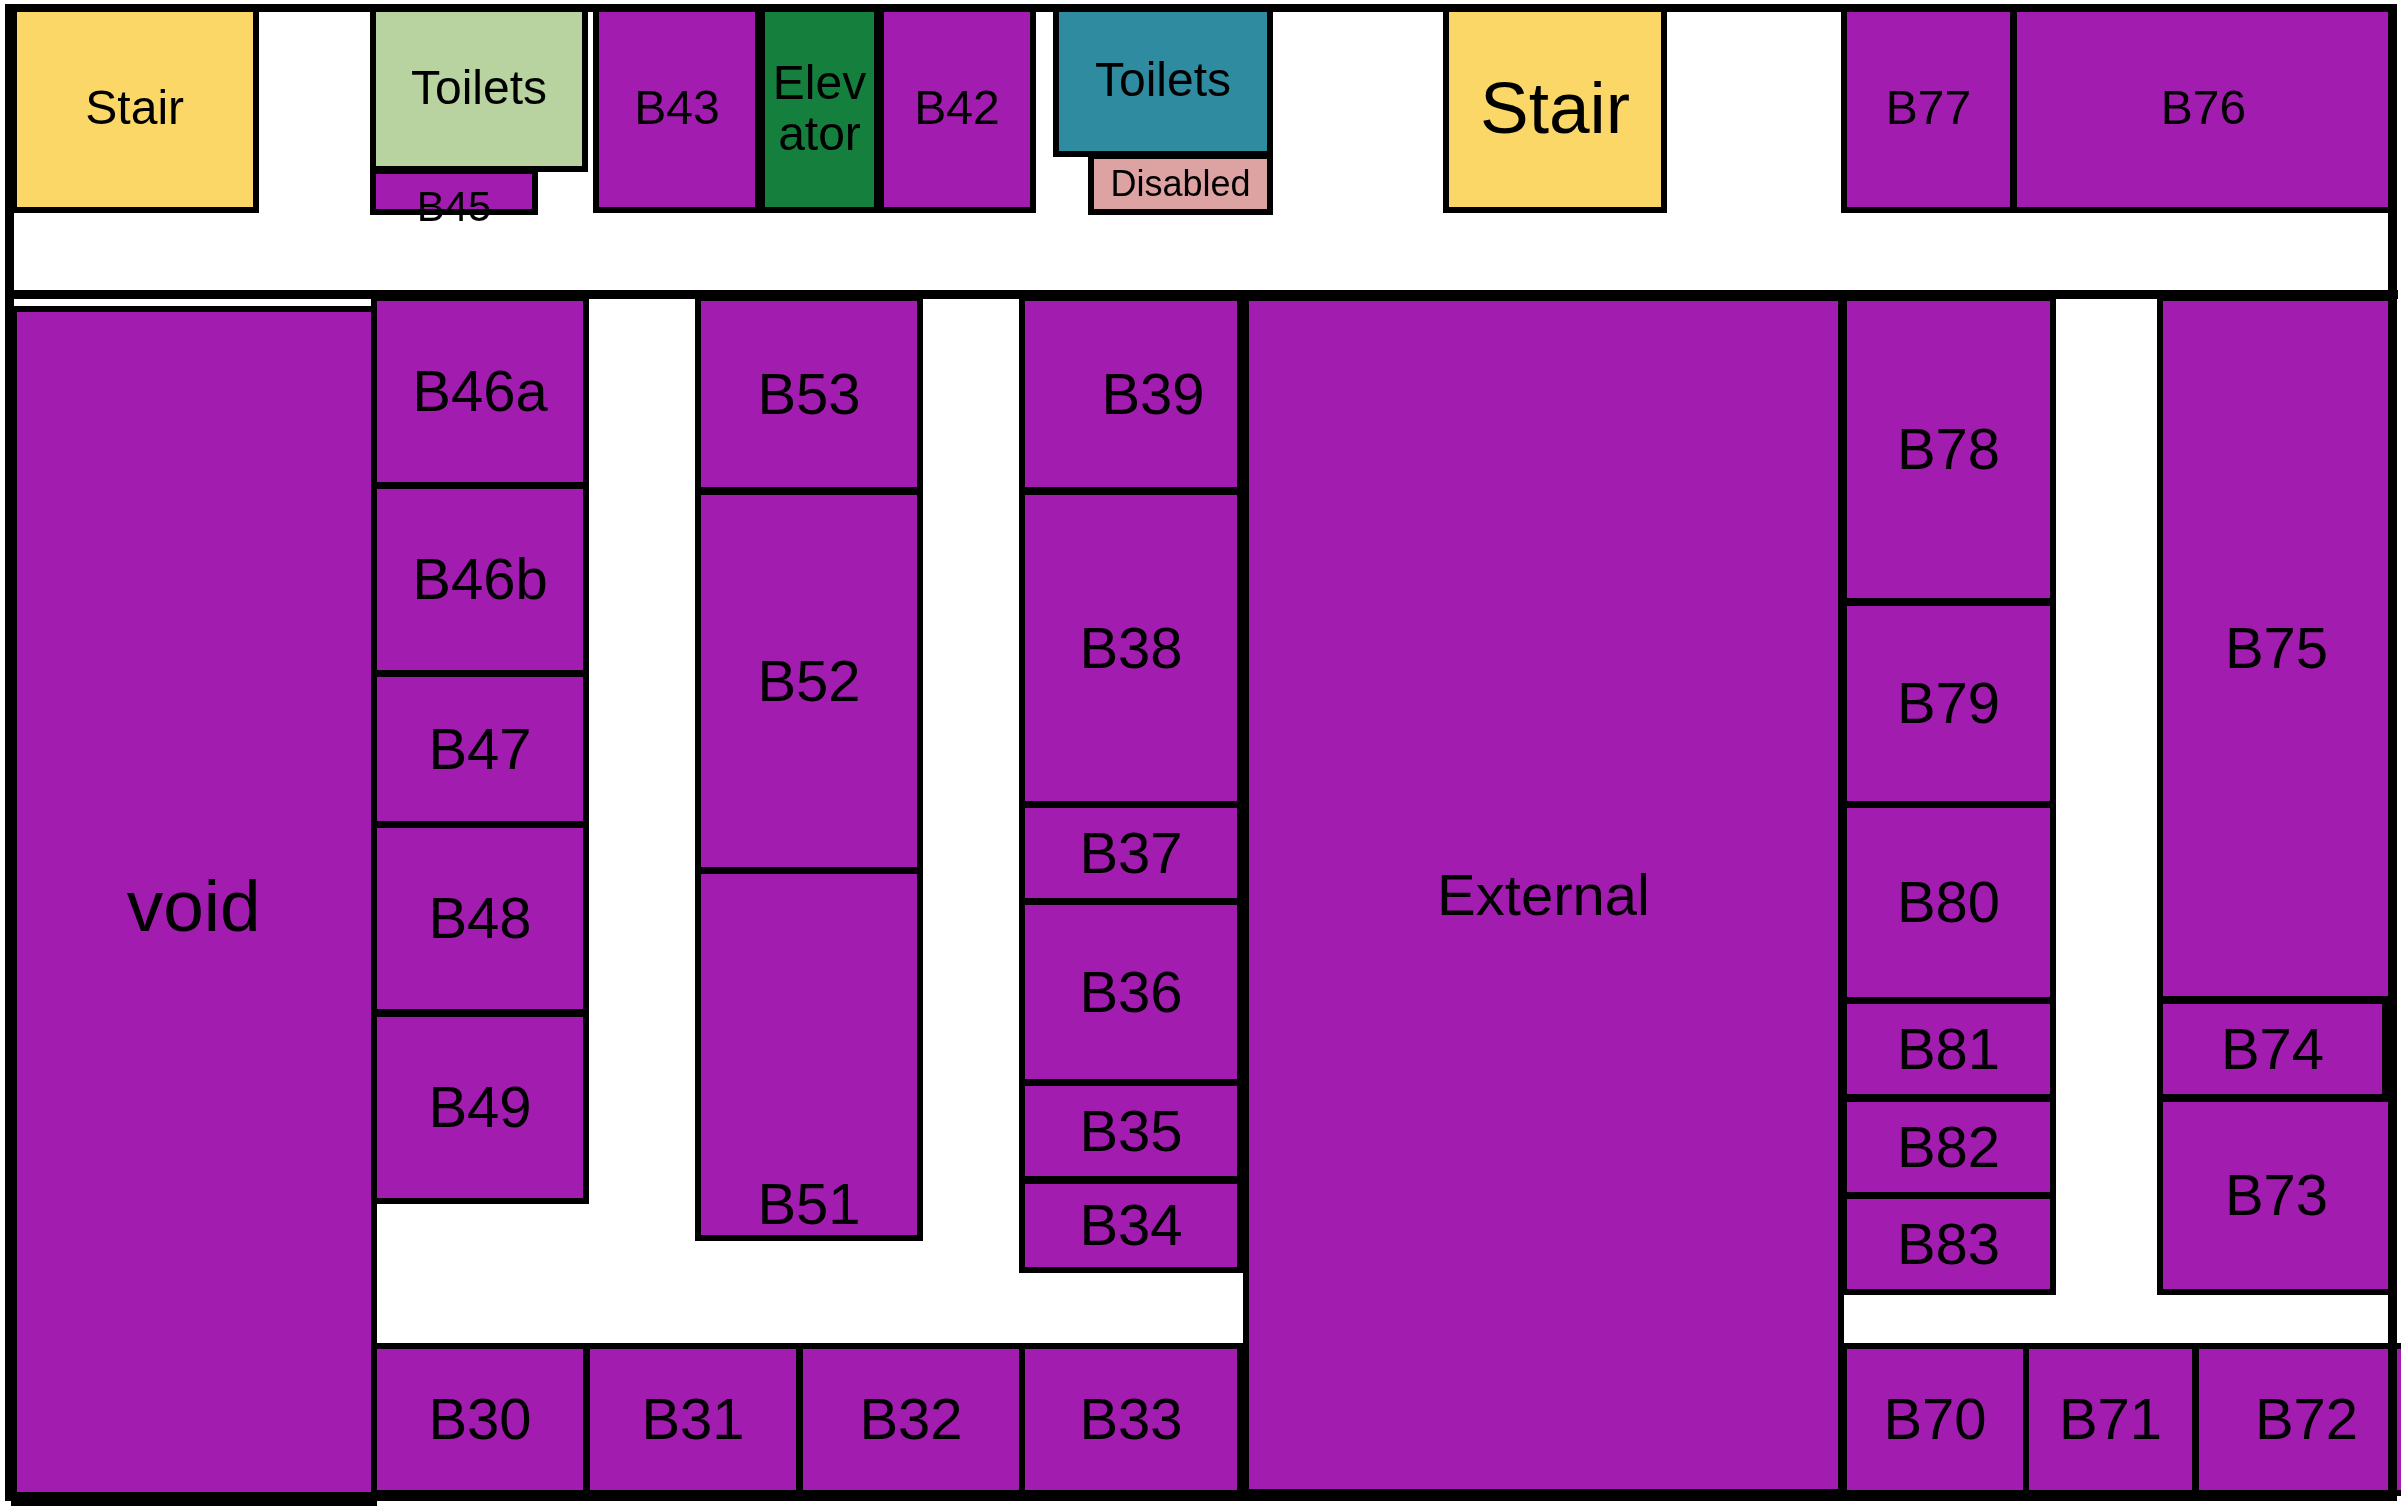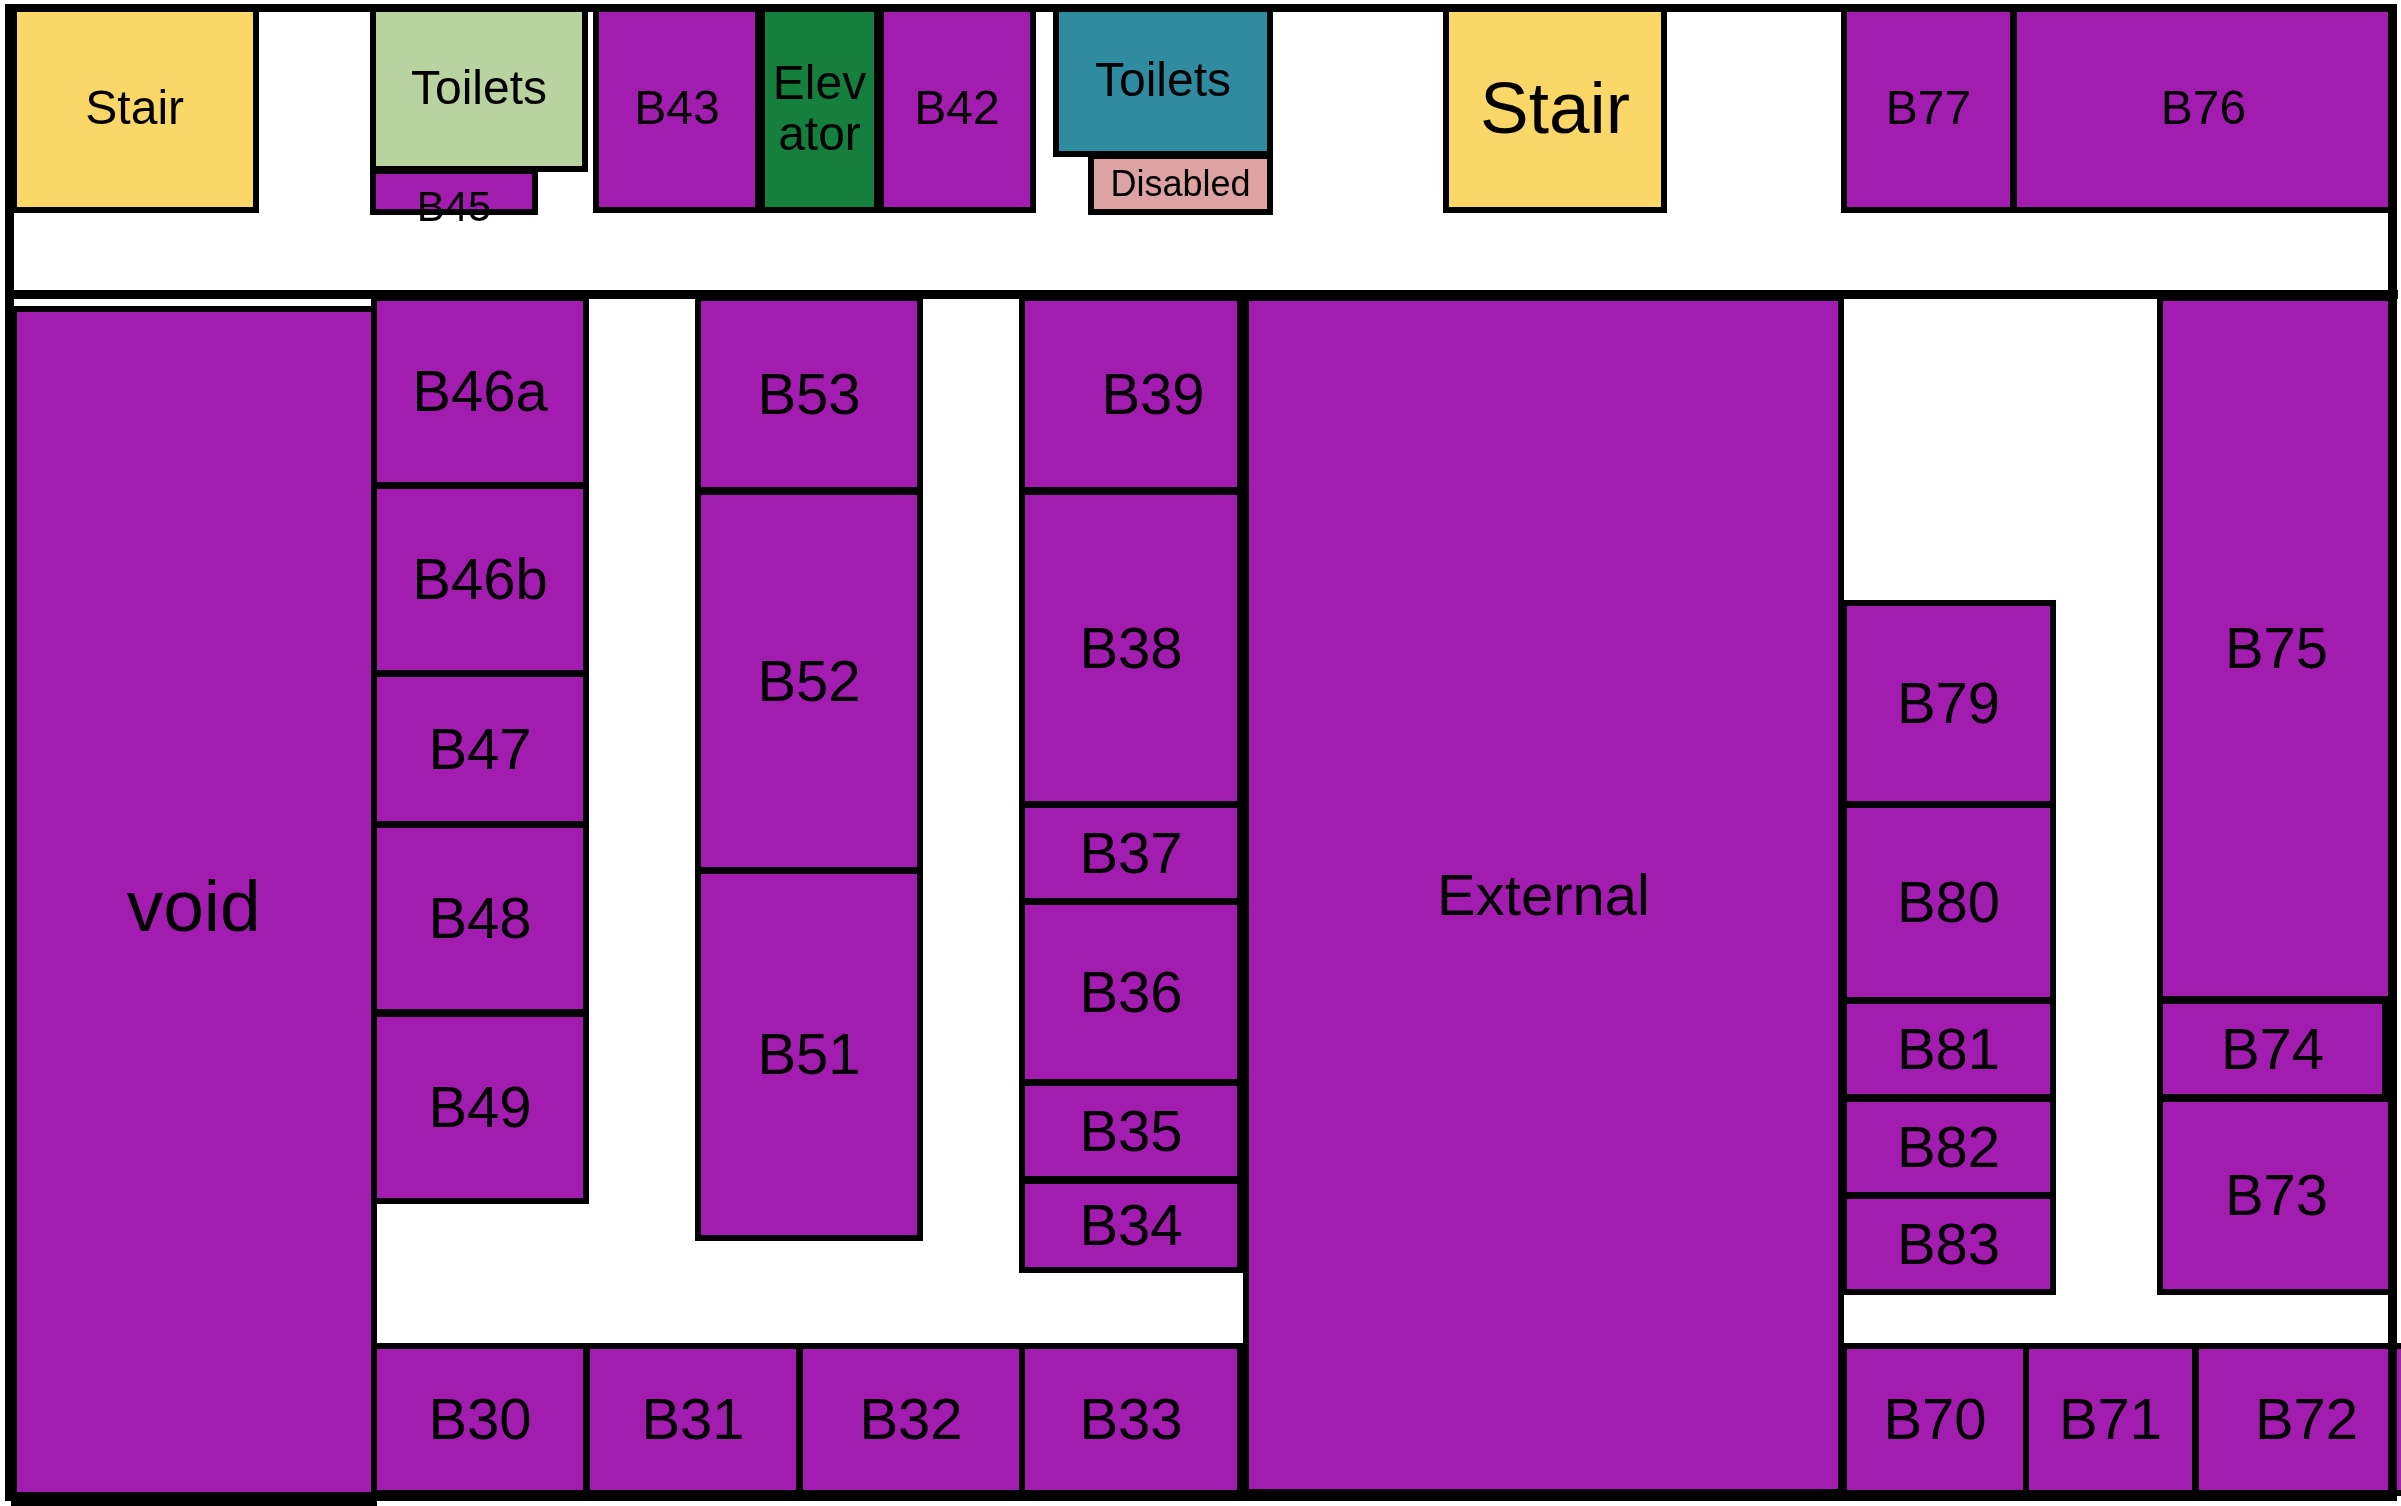--- a/index.html
+++ b/index.html
@@ -119,21 +119,21 @@
   <div class="room fill-white" style="left:371px; top:1011px; width:218px; height:193px;">
     <span class="lbl-xl">B49</span>
   </div>
 
   <div class="room fill-white" style="left:695px; top:295px; width:228px; height:198px;">
     <span class="lbl-xl">B53</span>
   </div>
   <div class="room fill-white" style="left:695px; top:489px; width:228px; height:384px;">
     <span class="lbl-xl">B52</span>
   </div>
-  <div class="room fill-white" style="left:695px; top:868px; width:228px; height:373px;">
+  <div class="room fill-white" style="left:695px; top:868px; width:228px; height:373px;align-items:flex-end;">
     <span class="lbl-xl">B51</span>
   </div>
 
   <div class="room fill-white" style="left:1019px; top:295px; width:224px; height:198px;padding-left:44px;">
     <span class="lbl-xl">B39</span>
   </div>
   <div class="room fill-white" style="left:1019px; top:489px; width:224px; height:318px;">
     <span class="lbl-xl">B38</span>
   </div>
   <div class="room fill-white" style="left:1019px; top:802px; width:224px; height:102px;">
@@ -146,20 +146,23 @@
     <span class="lbl-xl">B35</span>
   </div>
   <div class="room fill-white" style="left:1019px; top:1178px; width:224px; height:95px;">
     <span class="lbl-xl">B34</span>
   </div>
 
   <div class="room fill-white" style="left:1243px; top:295px; width:601px; height:1200px;">
     <span class="lbl-xl">External</span>
   </div>
 
+  <div class="room fill-white" style="left:1841px; top:295px; width:215px; height:309px;">
+    <span class="lbl-xl">B78</span>
+  </div>
   <div class="room fill-white" style="left:1841px; top:600px; width:215px; height:207px;">
     <span class="lbl-xl">B79</span>
   </div>
   <div class="room fill-white" style="left:1841px; top:802px; width:215px; height:201px;">
     <span class="lbl-xl">B80</span>
   </div>
   <div class="room fill-white" style="left:1841px; top:998px; width:215px; height:102px;">
     <span class="lbl-xl">B81</span>
   </div>
   <div class="room fill-white" style="left:1841px; top:1096px; width:215px; height:102px;">

